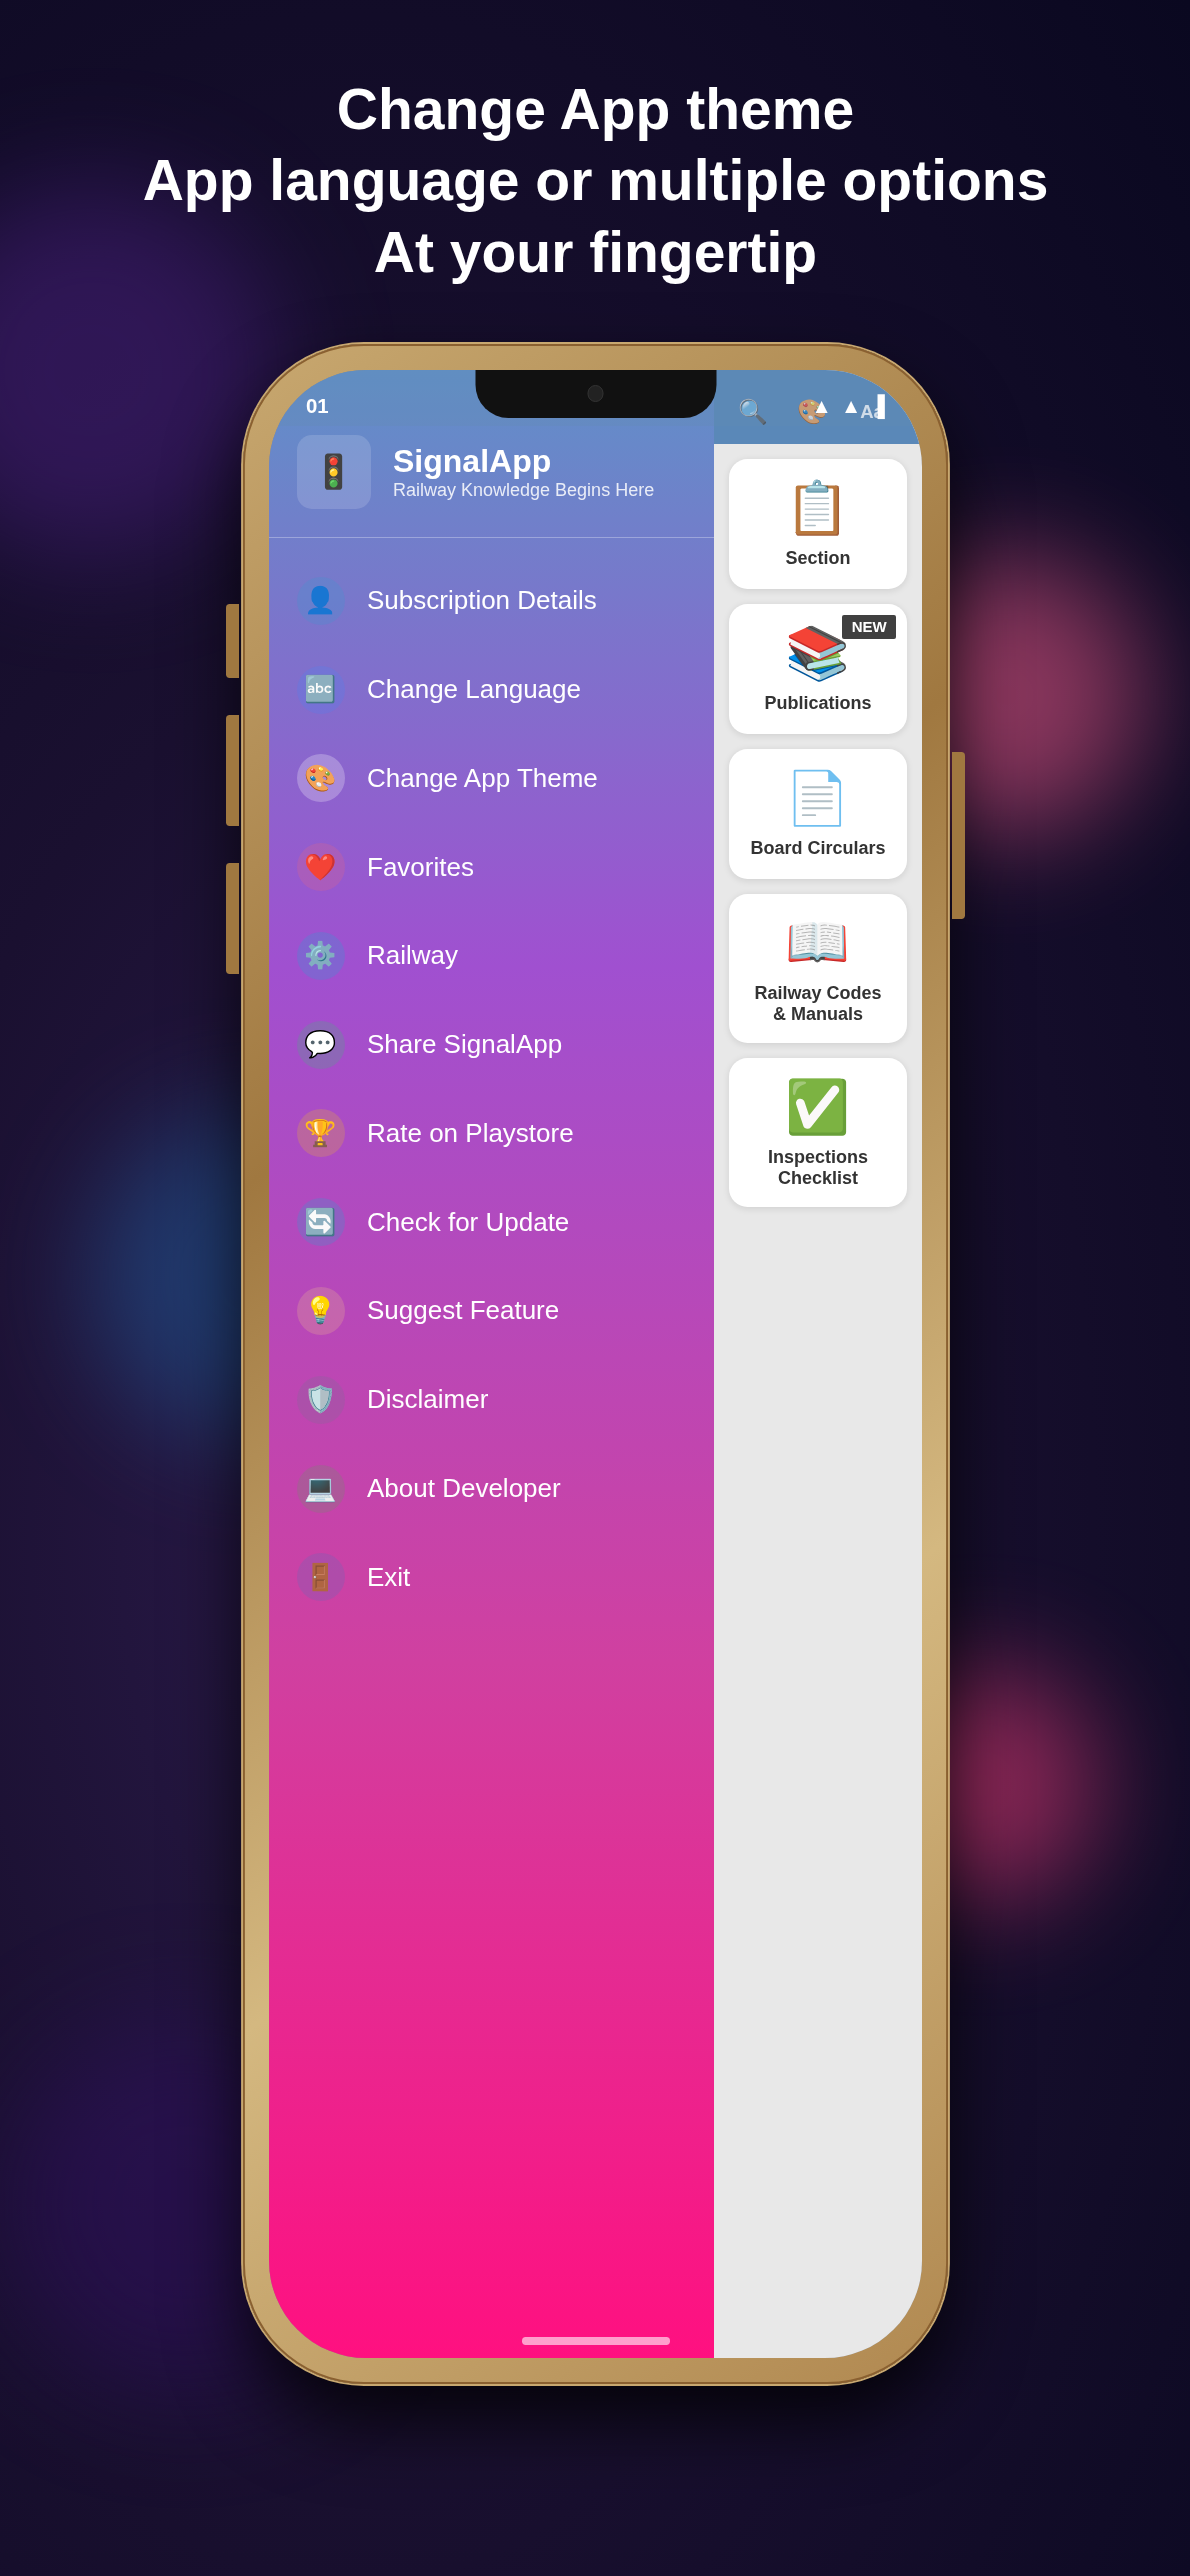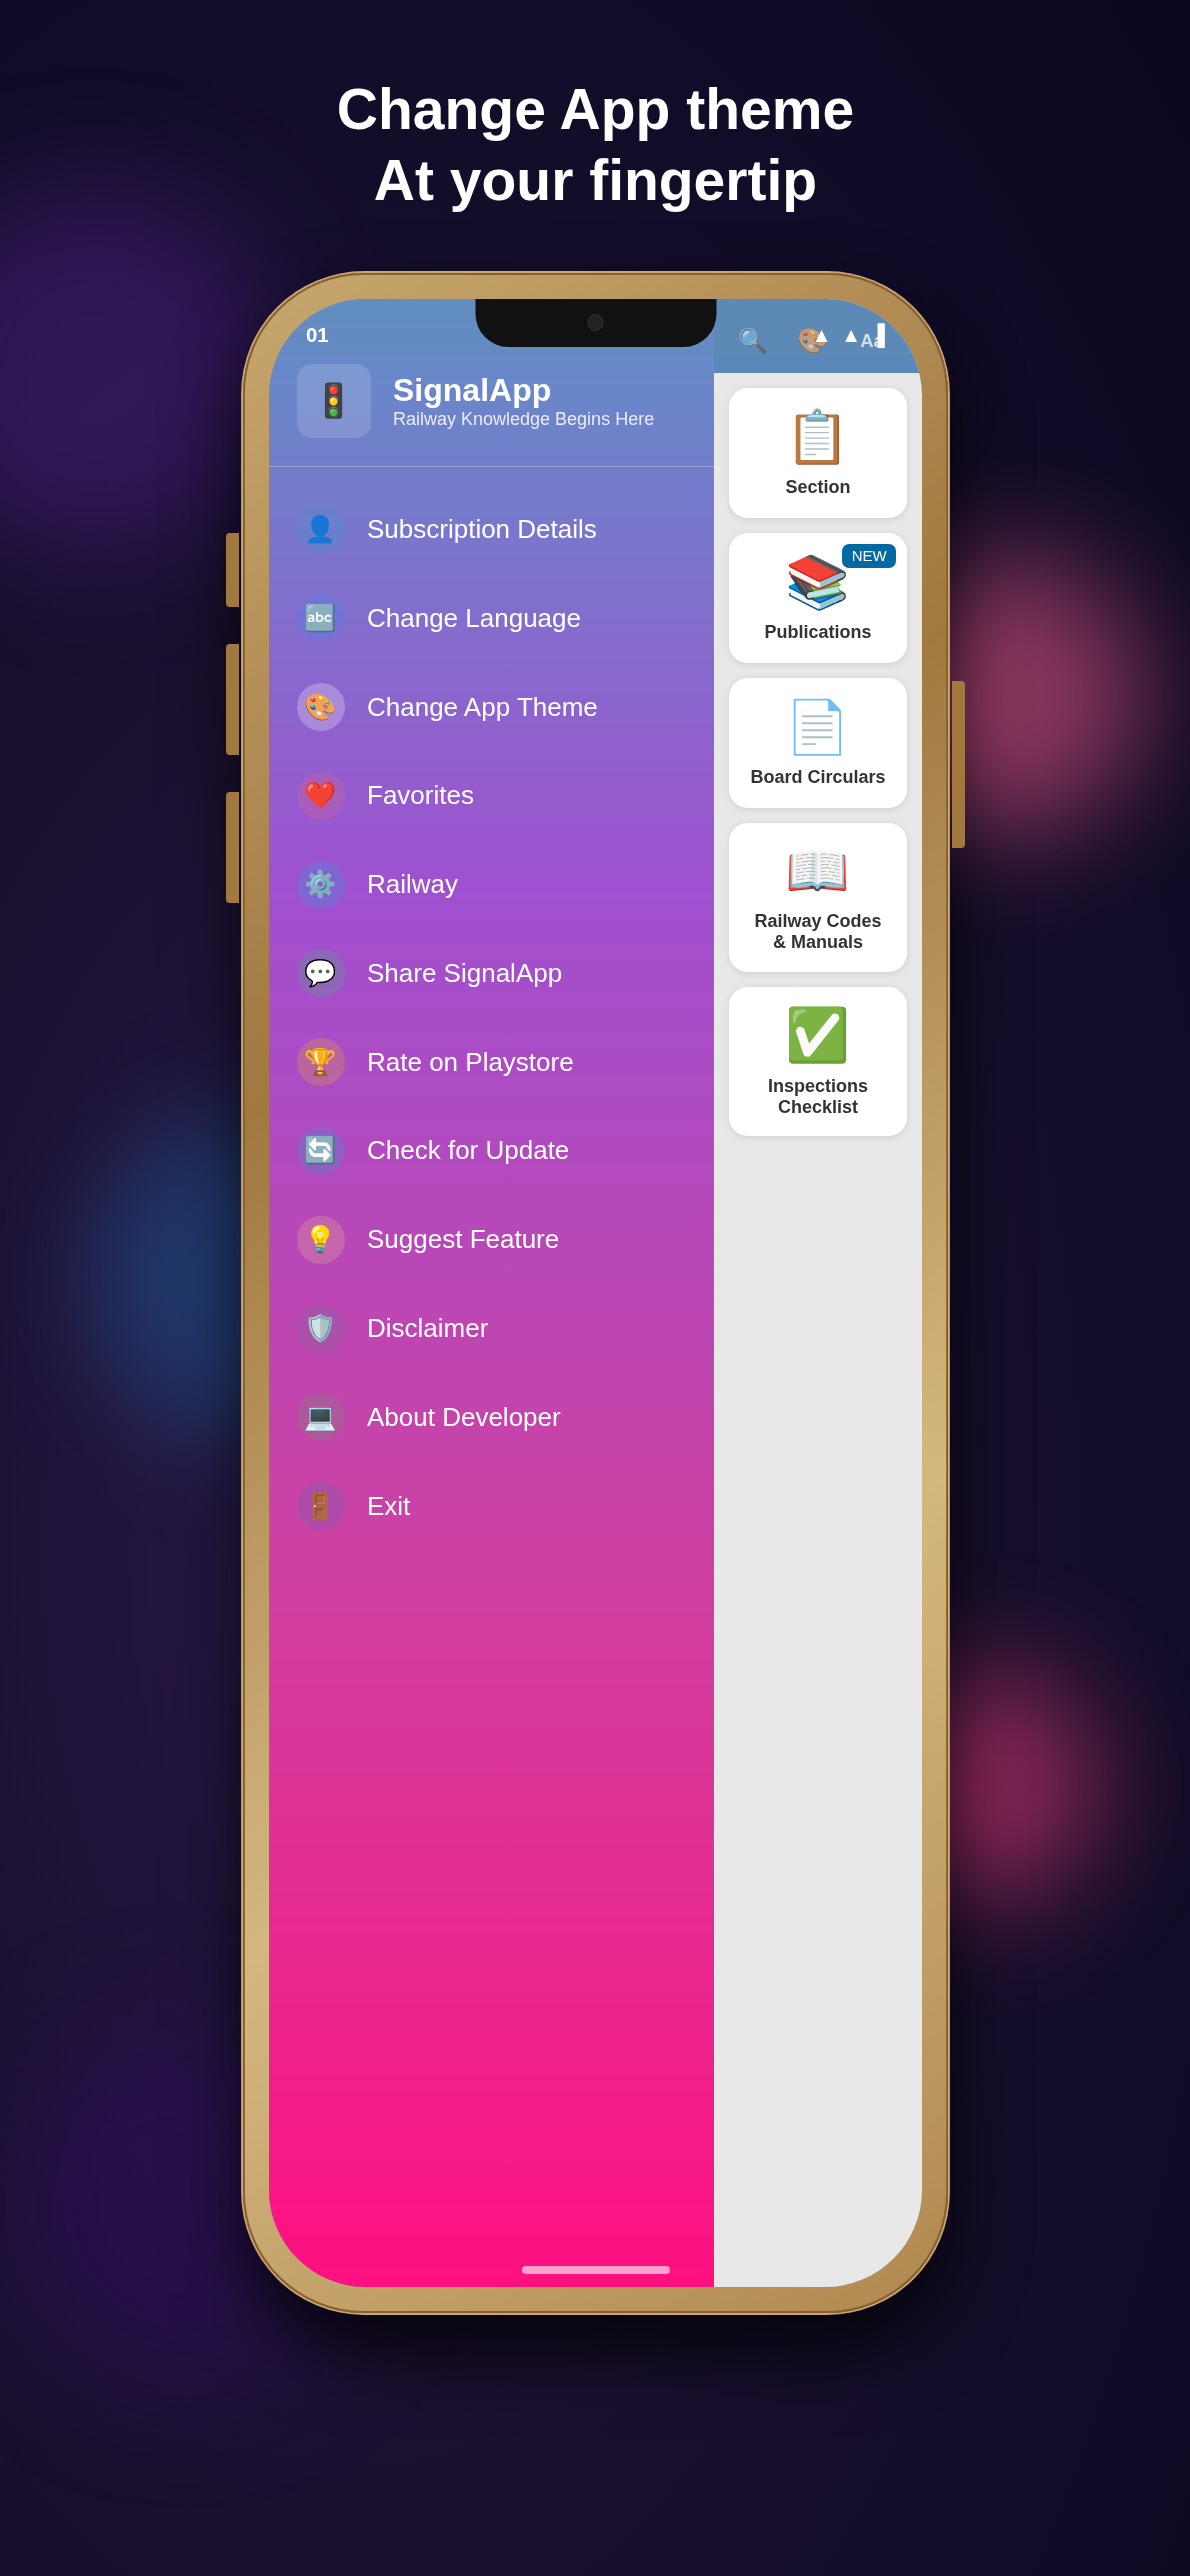--- a/index.html
+++ b/index.html
@@ -246,26 +246,26 @@
       font-size: 18px;
       font-weight: 600;
       color: #333;
       text-align: center;
     }
 
     .new-badge {
       position: absolute;
       top: 11px;
       right: 11px;
-      background: #0369a1;
+      background: #404040;
       color: white;
       font-size: 15px;
-      font-weight: 400;
+      font-weight: 700;
       padding: 3.7px 9.3px;
-      border-radius: 7px;
+      border-radius: 2px;
     }
 
     
     .home-indicator {
       position: absolute;
       bottom: 13px;
       left: 50%;
       transform: translateX(-50%);
       width: 148px;
       height: 7.4px;
@@ -316,20 +316,21 @@
 <body>
 
 <div class="bg-blob bg-blob-1"></div>
 <div class="bg-blob bg-blob-2"></div>
 <div class="bg-blob bg-blob-3"></div>
 <div class="bg-blob bg-blob-4"></div>
 <div class="bg-blob bg-blob-5"></div>
 
 <div class="header-text">
   <div>Change App theme</div>
+  <div>App language or multiple options</div>
   <div>At your fingertip</div>
 </div>
 
 <div class="phone-wrap">
   <div class="phone-frame">
 
     <div class="phone-btn-left"></div>
     <div class="phone-btn-left2"></div>
     <div class="phone-btn-left3"></div>
     <div class="phone-btn-right"></div>

